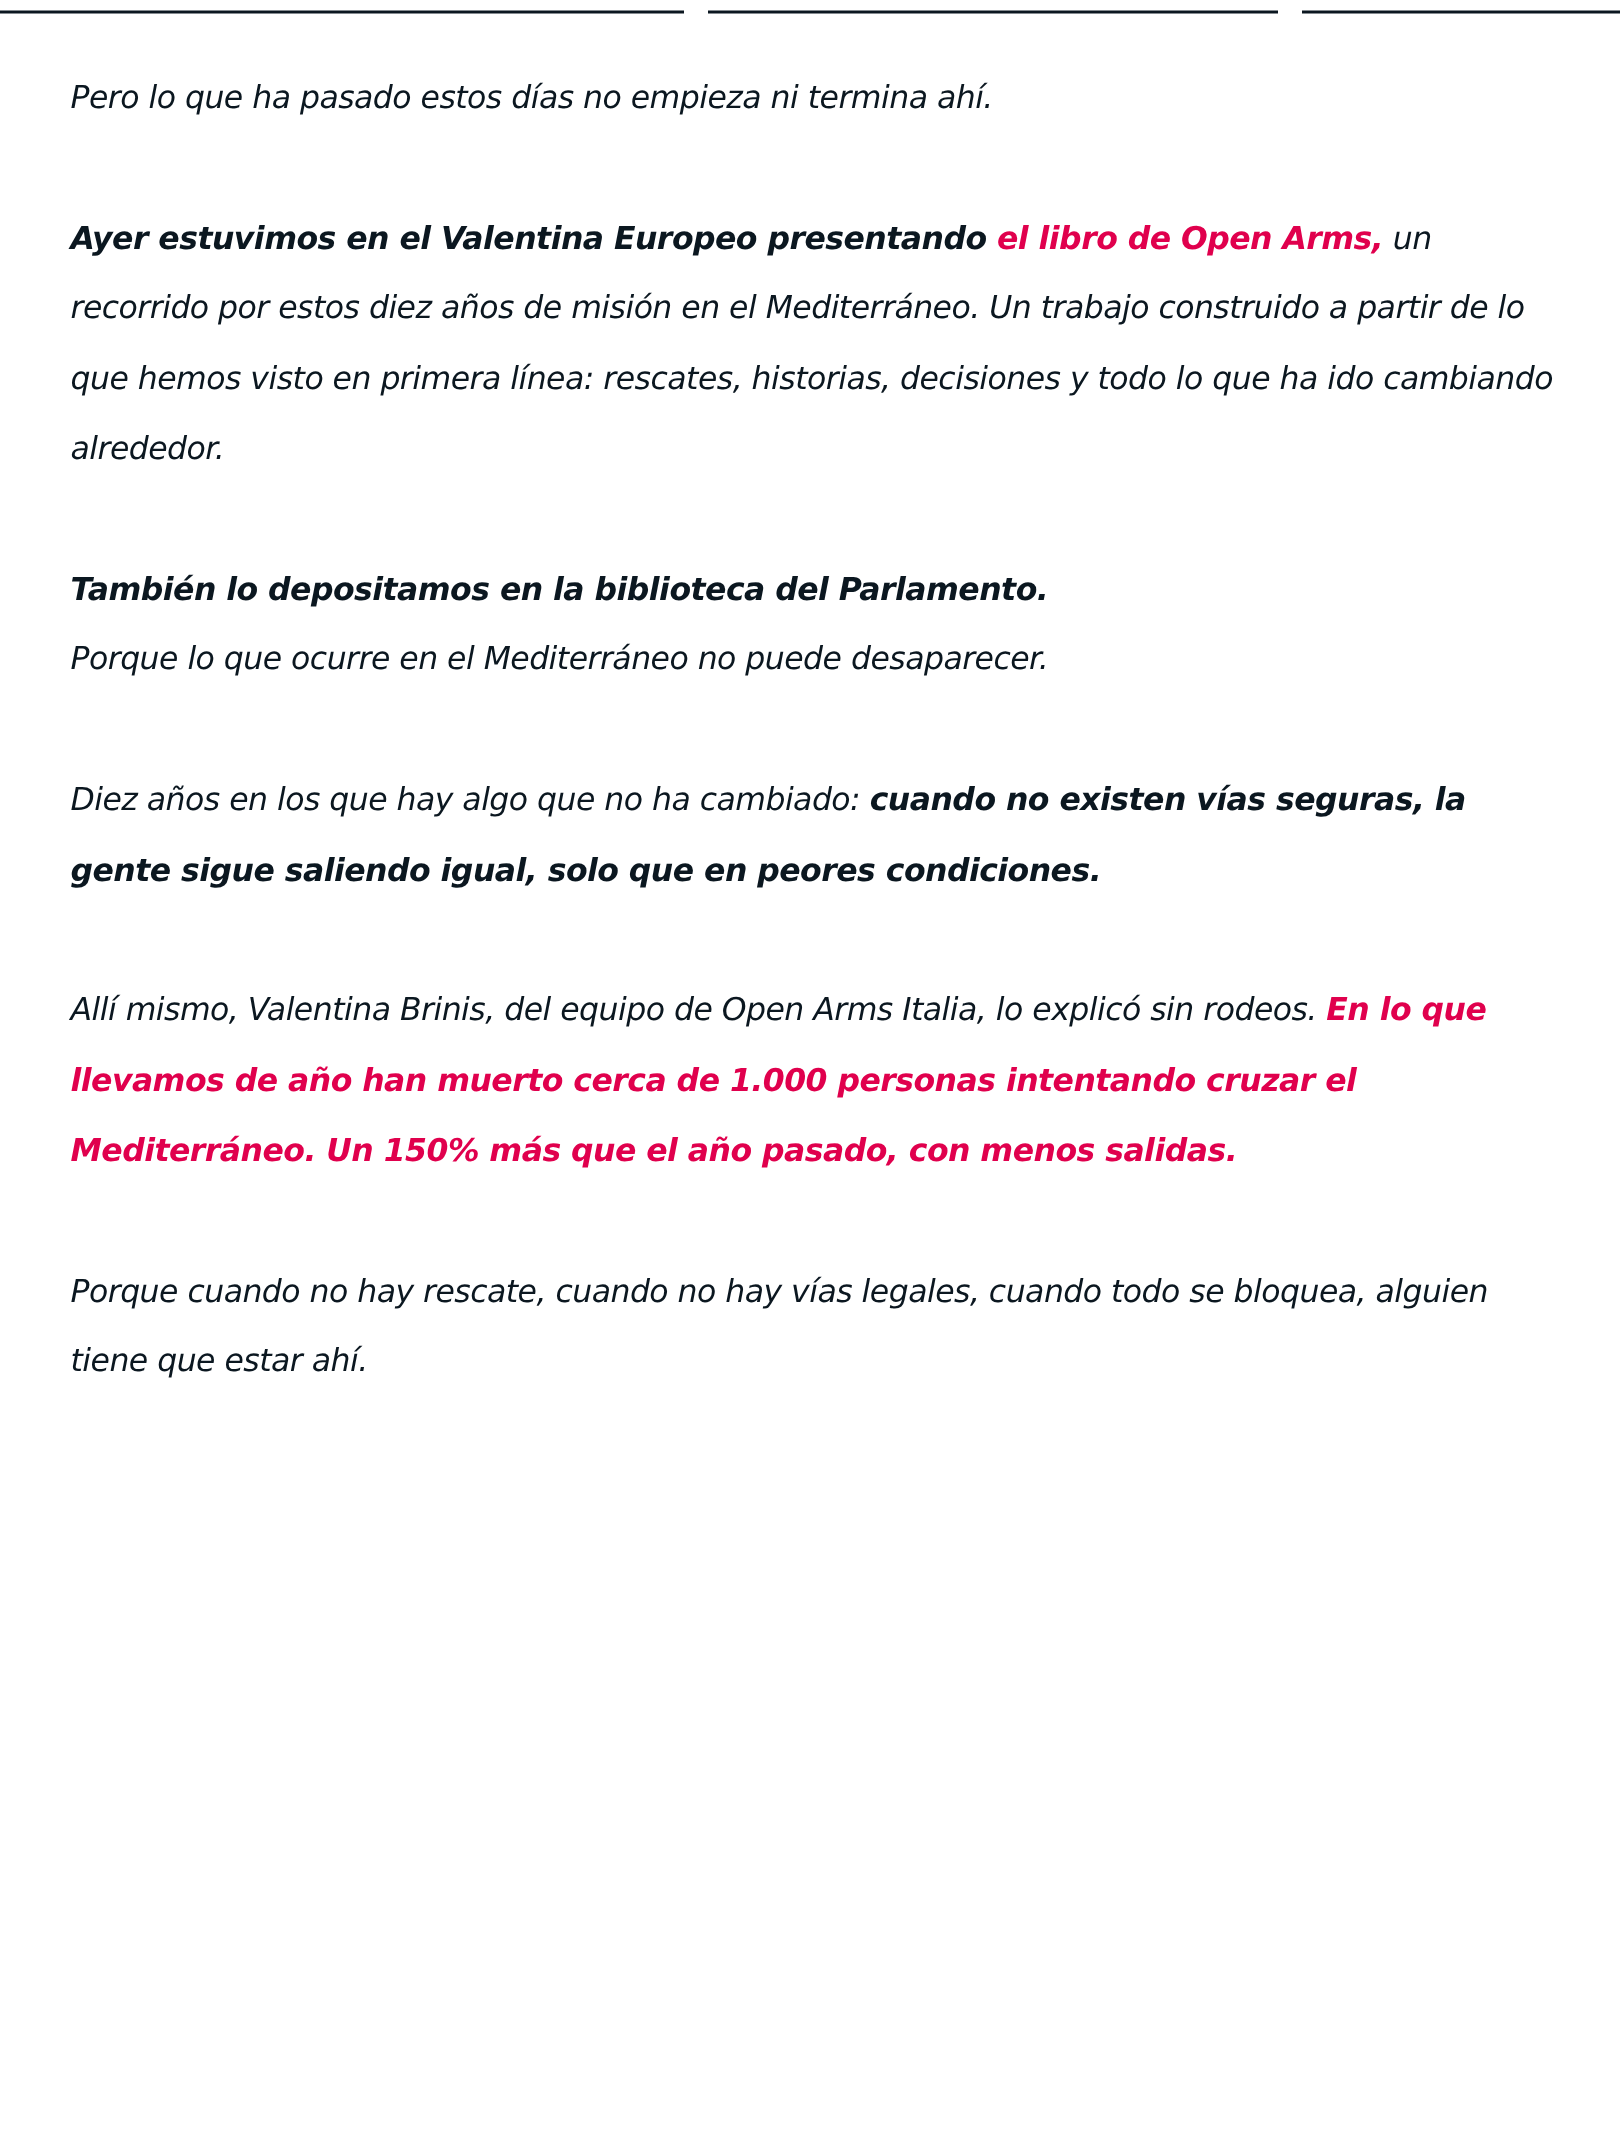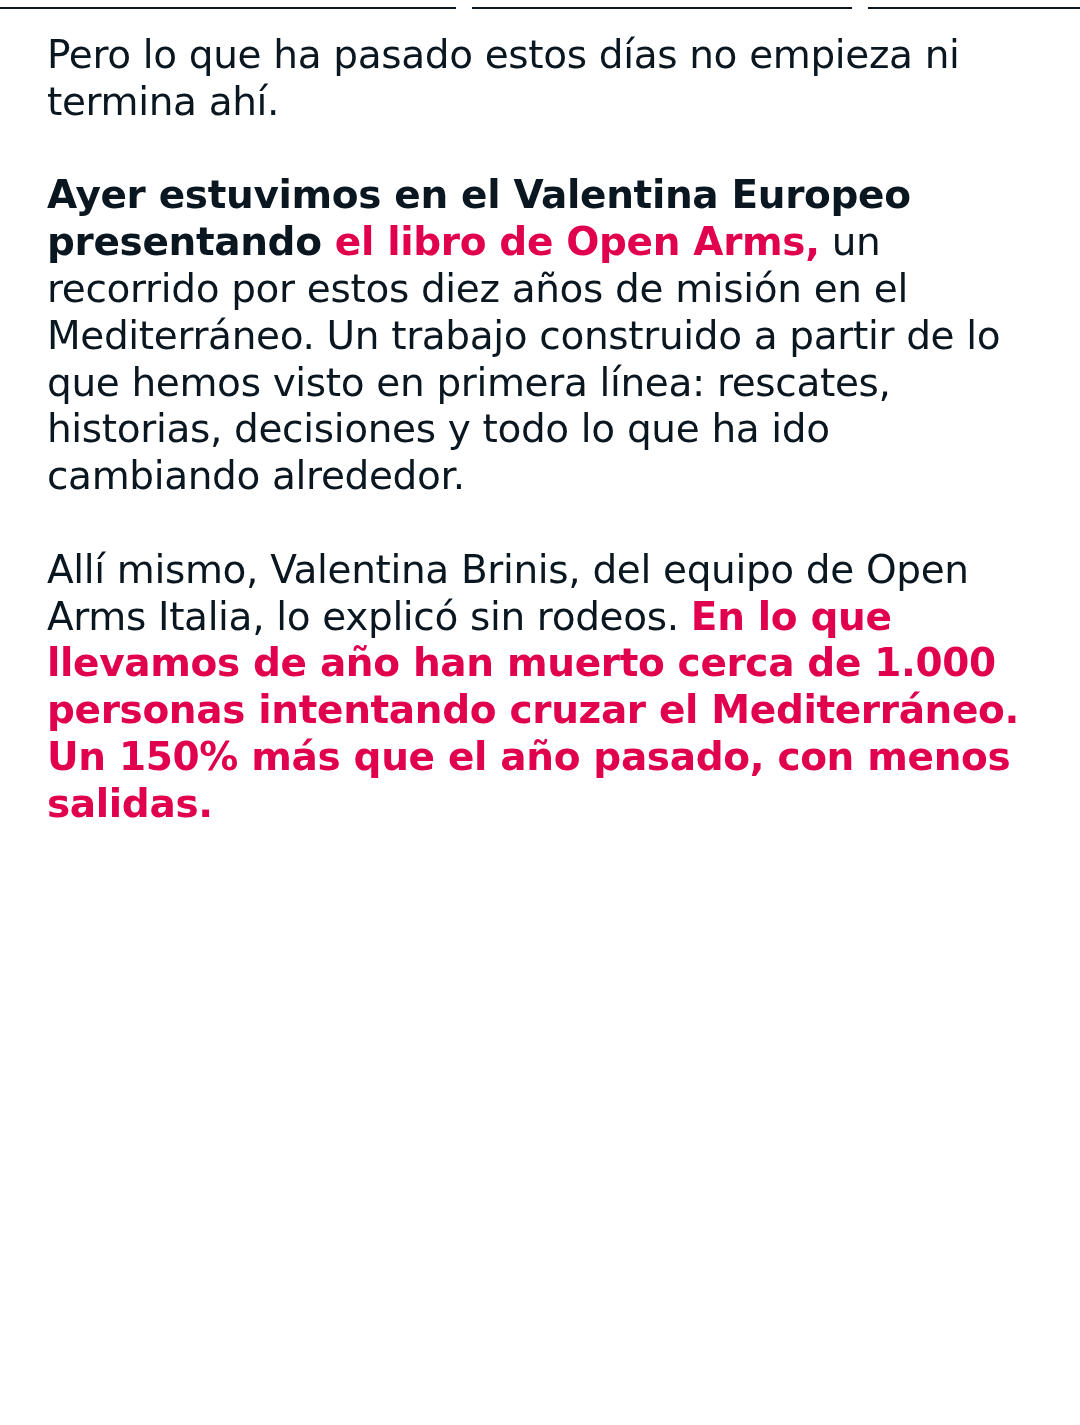--- a/index.html
+++ b/index.html
@@ -27,26 +27,27 @@
       position: absolute;
       top: 7px;
       height: 2px;
       background: #0b1720;
     }
     .top-strip .frag.f1 { left: 0; width: 456px; }
     .top-strip .frag.f2 { left: 472px; width: 380px; }
     .top-strip .frag.f3 { left: 868px; width: 212px; }
     .article {
       position: absolute;
-      top: 32px;
+      top: 42px;
       left: 47px;
       width: 1000px;
-      font-size: 39px;
+      font-size: 21px;
       line-height: 46.8px;
       letter-spacing: -0.35px;
+      font-style: italic;
     }
     .article p {
       margin: 0 0 46.8px 0;
     }
     .b { font-weight: bold; }
     .accent { color: #e0004d; font-weight: bold; }
   </style>
 </head>
 <body>
 
@@ -58,21 +59,31 @@
 
 <div class="article">
   <p>
     <span>Pero lo que ha pasado estos días no empieza ni termina ahí.</span>
   </p>
 
   <p>
     <span class="b">Ayer estuvimos en el Valentina Europeo presentando </span><a class="accent" style="text-decoration:none">el libro de Open Arms,</a><span> un recorrido por estos diez años de misión en el Mediterráneo. Un trabajo construido a partir de lo que hemos visto en primera línea: rescates, historias, decisiones y todo lo que ha ido cambiando alrededor.</span>
   </p>
 
+  <p>
+    <span class="b">También lo depositamos en la biblioteca del Parlamento.</span><br>
+    <span>Porque lo que ocurre en el Mediterráneo no puede desaparecer.</span>
+  </p>
 
+  <p>
+    <span>Diez años en los que hay algo que no ha cambiado: </span><span class="b">cuando no existen vías seguras, la gente sigue saliendo igual, solo que en peores condiciones.</span>
+  </p>
 
   <p>
     <span>Allí mismo, Valentina Brinis, del equipo de Open Arms Italia, lo explicó sin rodeos. </span><span class="accent">En lo que llevamos de año han muerto cerca de 1.000 personas intentando cruzar el Mediterráneo. Un 150% más que el año pasado, con menos salidas.</span>
   </p>
 
 
 
+  <p>
+    <span>Porque cuando no hay rescate, cuando no hay vías legales, cuando todo se bloquea, alguien tiene que estar ahí.</span>
+  </p>
 </div>
 
 </body></html>

